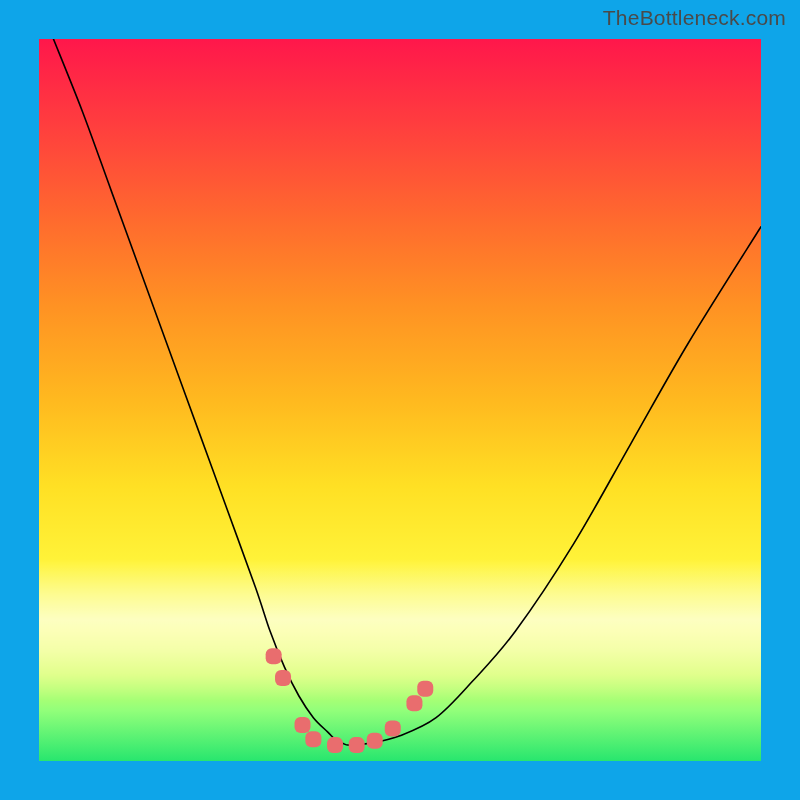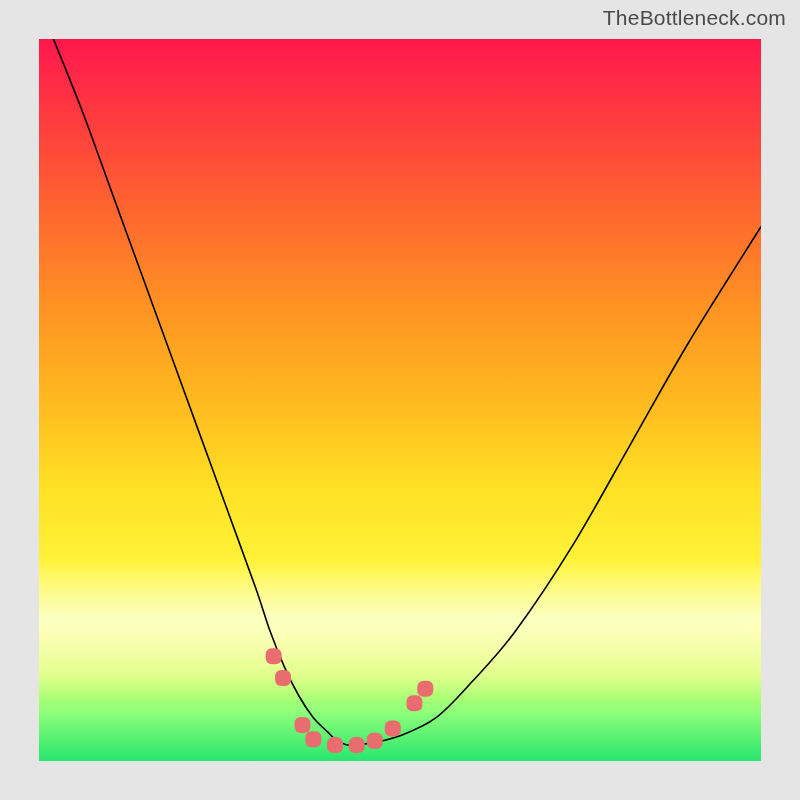--- a/index.html
+++ b/index.html
@@ -8,21 +8,21 @@
     width: 800px;
     height: 800px;
     background: #000;
     overflow: hidden;
     font-family: Arial, Helvetica, sans-serif;
   }
   .frame {
     position: relative;
     width: 800px;
     height: 800px;
-    background: #e5e5e5;
+    background: #0ea5e9;
   }
   .watermark {
     position: absolute;
     top: 6px;
     right: 14px;
     color: #4a4a4a;
     font-size: 21px;
     font-weight: 400;
     letter-spacing: 0.2px;
     z-index: 10;

